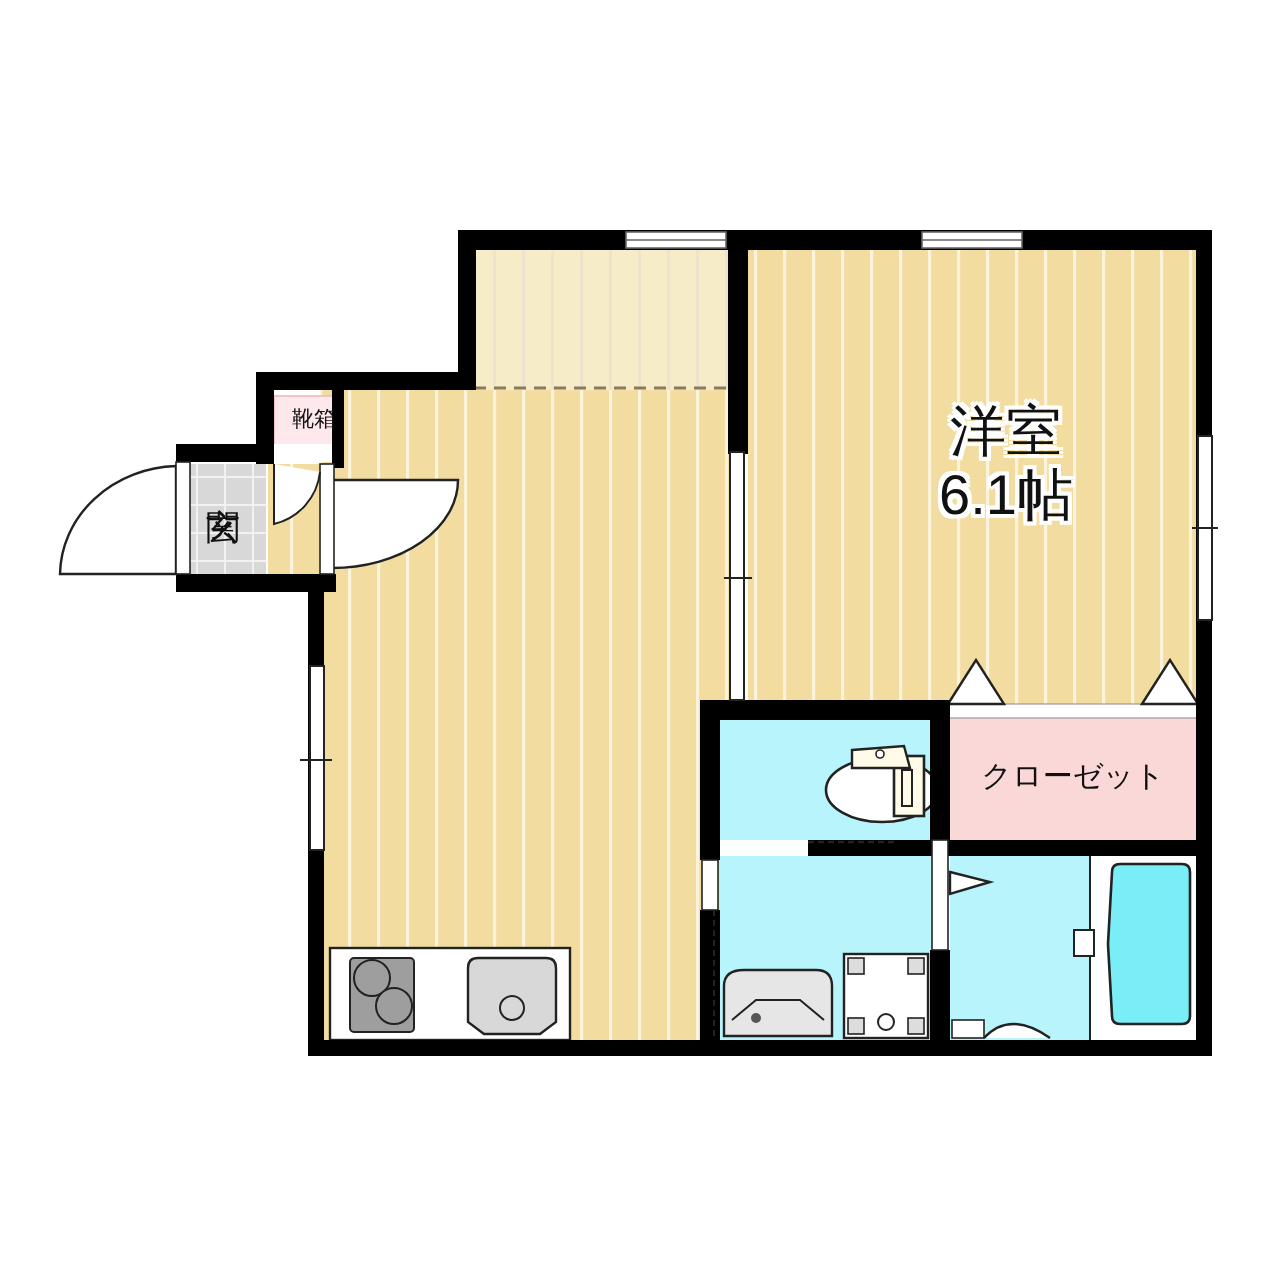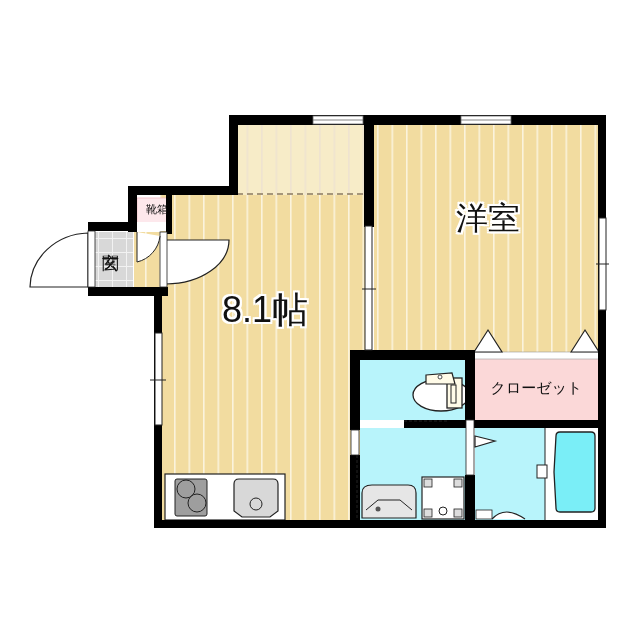--- a/index.html
+++ b/index.html
@@ -161,24 +161,24 @@
     <rect x="88" y="231" width="7" height="56" fill="#fff" stroke="#222" stroke-width="0.8"></rect>
 
     <path d="M166 240 L229 240 A 63 44 0 0 1 166 284 Z" fill="#fff" stroke="#222" stroke-width="1.2"></path>
     <rect x="160" y="232" width="7" height="55" fill="#fff" stroke="#222" stroke-width="0.8"></rect>
 
     <path d="M137 232 L137 262 A 30 30 0 0 0 160 236" fill="#fff" stroke="#222" stroke-width="1"></path>
   </g>
 </svg>
 
 <div class="lbl big" style="left:205px; top:288px; width:120px;">
-  <div style="margin-top:4px;">8.1帖</div>
 </div>
 
-<div class="lbl big" style="left:428px; top:202px; width:120px; font-size:32px;">
+<div class="lbl big" style="left:443px; top:202px; width:120px; font-size:28px;">
   <div>洋室</div>
+  <div style="margin-top:4px;">6.1帖</div>
 </div>
 
 <div class="lbl vert" style="left:102px; top:240px;">玄関</div>
 
 <div class="lbl sm" style="left:137px; top:204px; width:31px; font-size:11px;">靴箱</div>
 
 <div class="lbl mid" style="left:474px; top:381px; width:125px;">クローゼット</div>
 
 </body></html>

